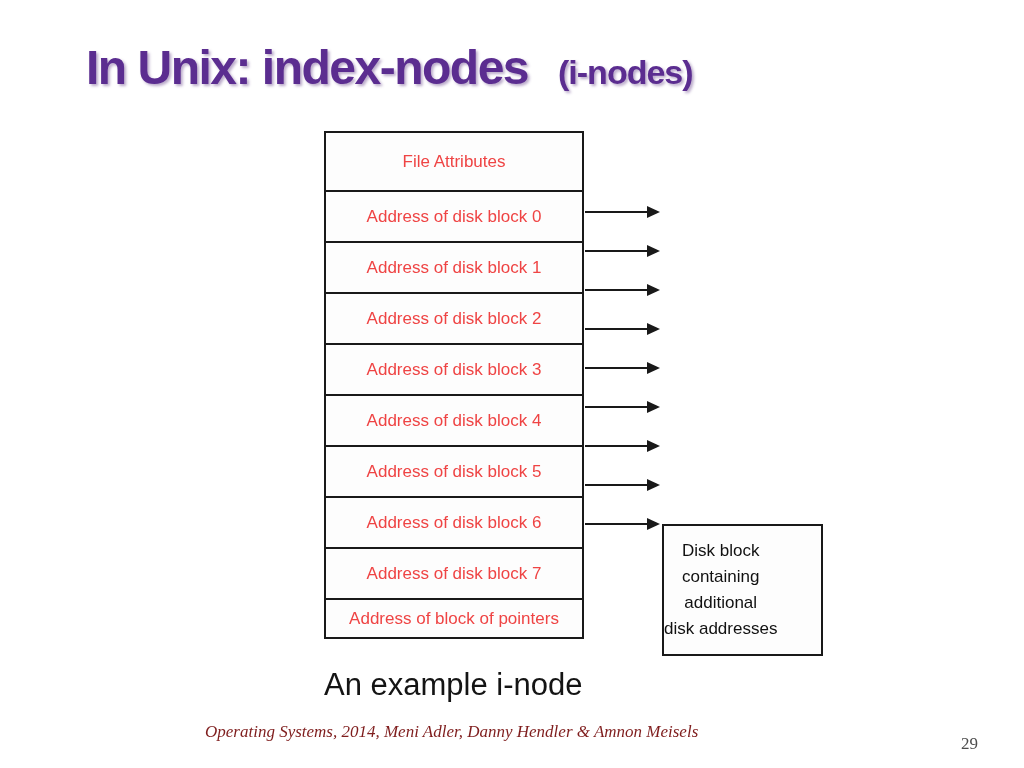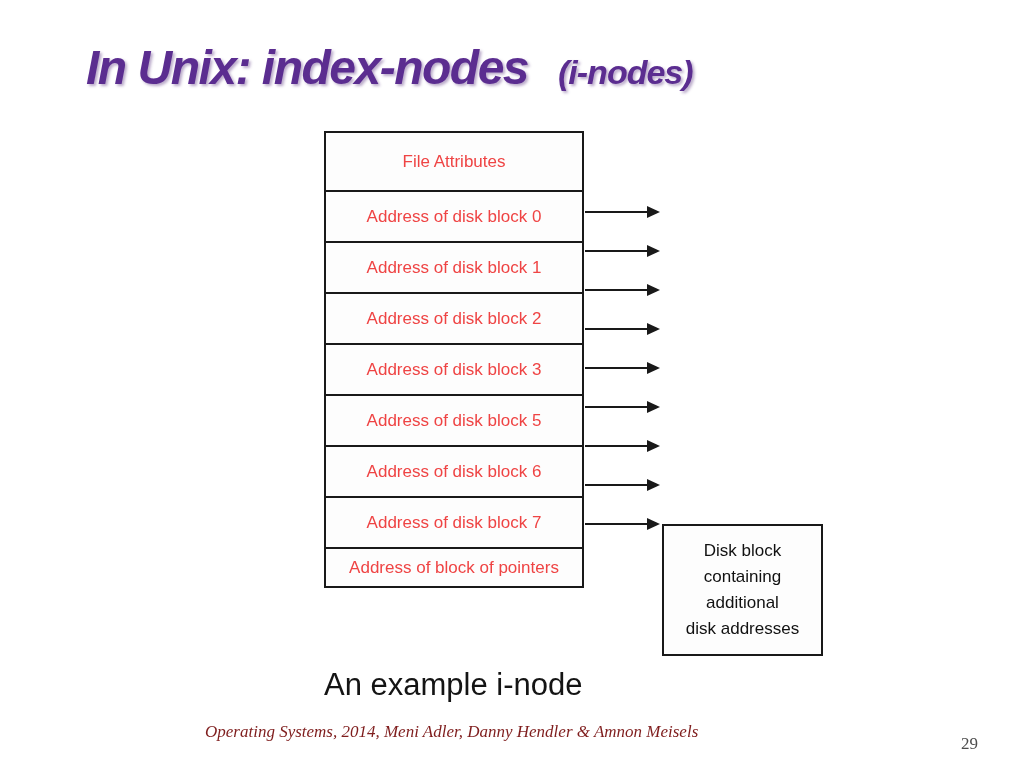--- a/index.html
+++ b/index.html
@@ -12,21 +12,20 @@
     font-family: "Liberation Sans", sans-serif;
     margin: 0 auto;
   }
   
   .title {
     position: absolute;
     left: 86px;
     top: 44px;
     margin: 0;
     color: #5b2d90;
-    font-style: italic;
     font-weight: bold;
     white-space: nowrap;
     text-shadow: 2px 2px 3px rgba(80, 40, 120, 0.40);
     letter-spacing: -1.5px;
     line-height: 1;
   }
   .t-main { font-size: 48px; }
   .t-sub  { font-size: 34px; margin-left: 30px; letter-spacing: -1px; }
 
   
@@ -79,21 +78,21 @@
   .disk-box {
     position: absolute;
     left: 662px;
     top: 524px;
     width: 161px;
     height: 132px;
     box-sizing: border-box;
     border: 2px solid #191919;
     display: flex;
     align-items: center;
-    justify-content: center;
+    justify-content: flex-start;
     background: #fdfdfd;
   }
   .disk-box-text {
     white-space: pre-line;
     text-align: center;
     font-size: 17px;
     line-height: 26px;
     color: #111;
   }
 
@@ -131,20 +130,21 @@
 
   <h1 class="title"><span class="t-main">In Unix: index-nodes</span><span class="t-sub">(i-nodes)</span></h1>
 
   <div class="inode-table">
     <div class="cell header">File Attributes</div>
 
   <div class="cell row">Address of disk block 0</div>
       <div class="cell row">Address of disk block 1</div>
       <div class="cell row">Address of disk block 2</div>
       <div class="cell row">Address of disk block 3</div>
+      <div class="cell row">Address of disk block 4</div>
       <div class="cell row">Address of disk block 5</div>
       <div class="cell row">Address of disk block 6</div>
       <div class="cell row">Address of disk block 7</div>
       <div class="cell row">Address of block of pointers</div>
     </div>
 
   <div class="disk-box">
     <div class="disk-box-text">Disk block
 containing
 additional

